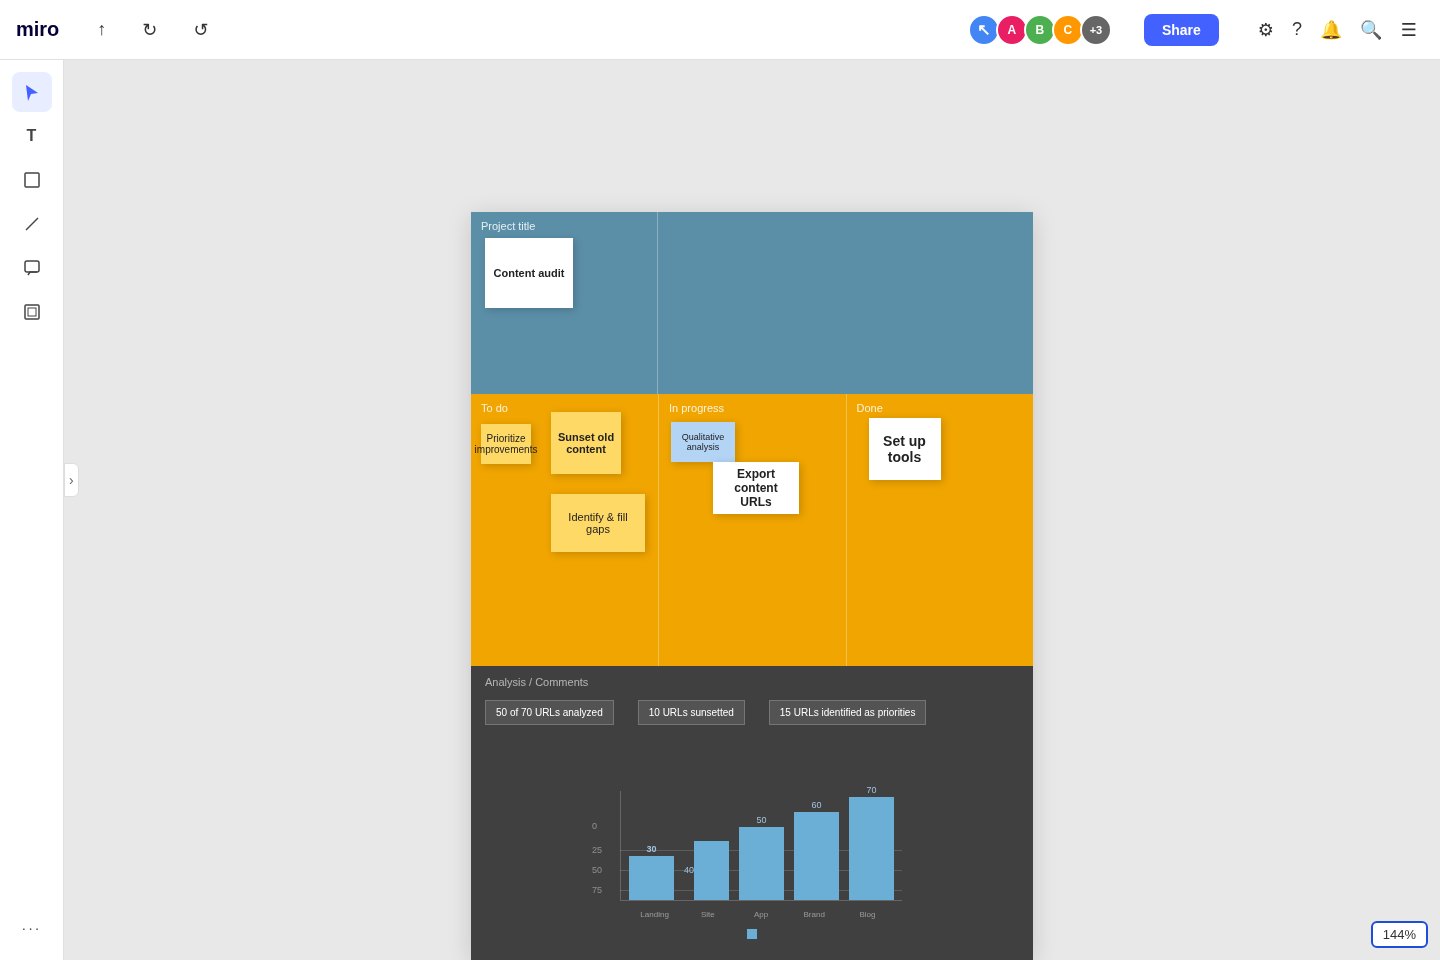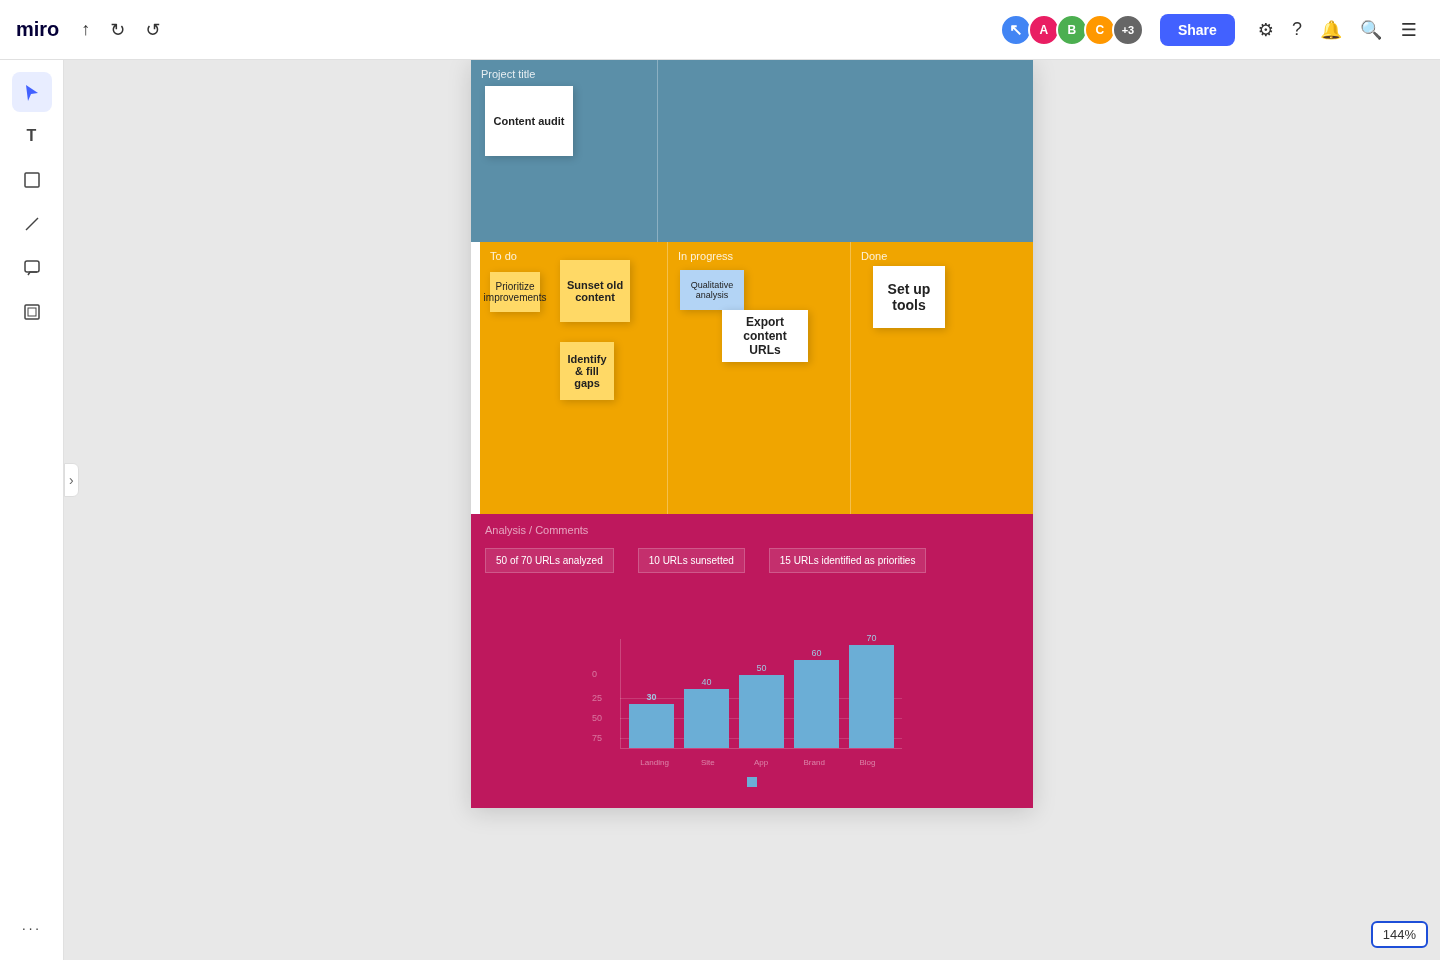--- a/index.html
+++ b/index.html
@@ -2,21 +2,21 @@
 <html><head>
   <meta charset="utf-8">
   <style>
     * { box-sizing: border-box; margin: 0; padding: 0; }
     body { font-family: -apple-system, BlinkMacSystemFont, 'Segoe UI', sans-serif; background: #e8e8e8; width: 1440px; height: 960px; overflow: hidden; }
 
     
     #header {
       position: fixed; top: 0; left: 0; right: 0; height: 60px;
       background: #fff; display: flex; align-items: center;
-      padding: 0 16px; gap: 8px; z-index: 100;
+      padding: 0 16px; gap: 24px; z-index: 100;
       border-bottom: 1px solid #e0e0e0;
     }
     #logo { font-size: 20px; font-weight: 700; color: #050038; margin-right: 8px; }
     .header-btn { background: none; border: none; cursor: pointer; padding: 6px; border-radius: 6px; color: #333; font-size: 18px; display: flex; align-items: center; justify-content: center; }
     .header-spacer { flex: 1; }
     .avatar-group { display: flex; align-items: center; gap: -4px; }
     .avatar { width: 32px; height: 32px; border-radius: 50%; border: 2px solid #fff; overflow: hidden; display: flex; align-items: center; justify-content: center; font-size: 12px; font-weight: bold; color: #fff; margin-left: -4px; }
     .avatar:first-child { margin-left: 0; }
     .avatar-cursor { background: #4285f4; font-size: 16px; }
     .avatar-1 { background: #e91e63; }
@@ -35,21 +35,21 @@
       border-right: 1px solid #e0e0e0; z-index: 99;
     }
     .sidebar-tool { width: 40px; height: 40px; display: flex; align-items: center; justify-content: center; border-radius: 8px; cursor: pointer; color: #444; font-size: 18px; border: none; background: none; }
     .sidebar-tool.active { background: #e8edff; color: #4261ff; }
     .sidebar-more { margin-top: auto; }
 
     
     #canvas {
       position: absolute; top: 60px; left: 64px; right: 0; bottom: 0;
       background: #e8e8e8; overflow: hidden;
-      display: flex; align-items: flex-start; justify-content: center;
+      display: flex; align-items: flex-end; justify-content: center;
     }
 
     
     #board {
       position: relative; width: 562px; height: 748px;
       background: #fff; border-radius: 2px;
       box-shadow: 0 4px 24px rgba(0,0,0,0.15);
     }
 
     
@@ -58,30 +58,30 @@
       background: #5b8fa8; display: flex;
     }
     .section-top-left {
       width: 187px; border-right: 1px solid rgba(255,255,255,0.3);
       padding: 8px 10px;
     }
     .section-top-right { flex: 1; padding: 8px 10px; position: relative; }
     .section-label { font-size: 11px; color: rgba(255,255,255,0.85); margin-bottom: 6px; }
 
     .section-kanban {
-      position: absolute; top: 182px; left: 9px; right: 0; height: 272px;
+      position: absolute; top: 182px; left: 0; right: 0; height: 272px;
       background: #f0a500; display: flex;
     }
     .kanban-col { border-right: 1px solid rgba(255,255,255,0.3); flex: 1; padding: 8px 10px; position: relative; }
     .kanban-col:last-child { border-right: none; }
     .kanban-label { font-size: 11px; color: rgba(255,255,255,0.85); margin-bottom: 8px; }
 
     .section-analysis {
       position: absolute; top: 454px; left: 0; right: 0; bottom: 0;
-      background: #be185d; padding: 10px 14px;
+      background: #404040; padding: 10px 14px;
     }
     .analysis-label { font-size: 11px; color: rgba(255,255,255,0.6); margin-bottom: 12px; }
 
     
     .sticky {
       position: absolute; background: #fff;
       box-shadow: 2px 2px 8px rgba(0,0,0,0.18);
       display: flex; align-items: center; justify-content: center;
       text-align: center; font-size: 13px; font-weight: 500; color: #222;
       padding: 6px;
@@ -186,21 +186,21 @@
     <div class="section-kanban">
 
       <div class="kanban-col" style="width:188px;flex:none;">
         <div class="kanban-label">To do</div>
         <div class="sticky sticky-yellow" style="width:50px;height:40px;font-size:10px;left:10px;top:30px;position:absolute;">
           <span>Prioritize improvements</span>
         </div>
         <div class="sticky sticky-yellow" style="width:70px;height:62px;font-size:11px;font-weight:600;left:80px;top:18px;position:absolute;">
           <span>Sunset old content</span>
         </div>
-        <div class="sticky sticky-yellow" style="width:54px;height:58px;font-size:11px;font-weight:700;left:80px;top:100px;position:absolute;">
+        <div class="sticky sticky-yellow" style="width:94px;height:58px;font-size:11px;font-weight:400;left:80px;top:100px;position:absolute;">
           <span>Identify &amp; fill gaps</span>
         </div>
       </div>
 
       <div class="kanban-col" style="flex:1;">
         <div class="kanban-label">In progress</div>
         <div class="sticky sticky-blue-light" style="width:64px;height:40px;font-size:9px;left:12px;top:28px;position:absolute;">
           <span>Qualitative analysis</span>
         </div>
         <div class="sticky" style="width:86px;height:52px;font-size:12px;font-weight:600;left:54px;top:68px;position:absolute;">
@@ -241,21 +241,21 @@
         <span style="position:absolute;bottom:66px;left:0;font-size:9px;color:rgba(255,255,255,0.4);">25</span>
         <span style="position:absolute;bottom:90px;left:0;font-size:9px;color:rgba(255,255,255,0.4);">0</span>
 
         <div style="position:absolute;bottom:20px;left:28px;right:10px;height:110px;display:flex;align-items:flex-end;gap:10px;border-left:1px solid rgba(255,255,255,0.2);border-bottom:1px solid rgba(255,255,255,0.2);padding:0 8px 0 8px;">
 
           <div style="display:flex;flex-direction:column;align-items:center;flex:1;font-weight:bold;">
             <span style="font-size:9px;color:#a0c4e0;margin-bottom:2px;">30</span>
             <div style="background:#6baed6;width:100%;height:44px;"></div>
           </div>
 
-          <div style="display:flex;flex-direction:column;align-items:center;flex:1;">
+          <div style="display:flex;flex-direction:row;align-items:center;flex:1;">
             <span style="font-size:9px;color:#a0c4e0;margin-bottom:2px;">40</span>
             <div style="background:#6baed6;width:100%;height:59px;"></div>
           </div>
 
           <div style="display:flex;flex-direction:column;align-items:center;flex:1;">
             <span style="font-size:9px;color:#a0c4e0;margin-bottom:2px;">50</span>
             <div style="background:#6baed6;width:100%;height:73px;"></div>
           </div>
 
           <div style="display:flex;flex-direction:column;align-items:center;flex:1;">

